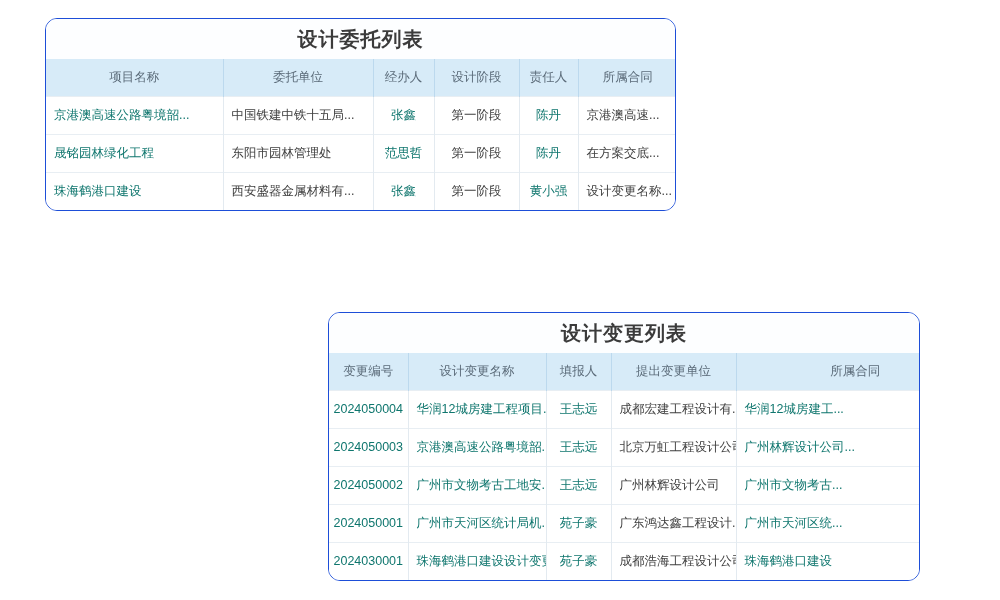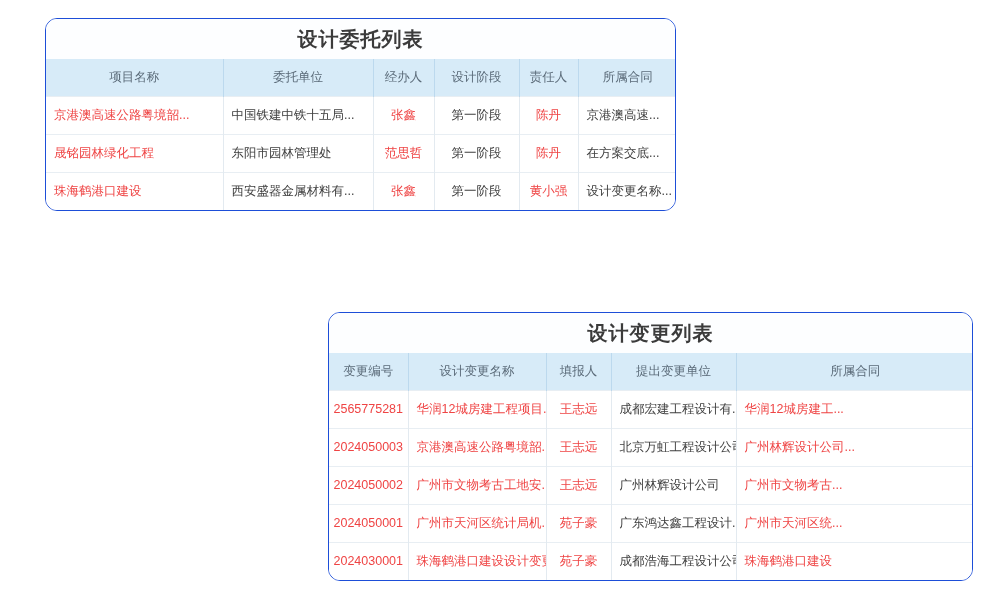--- a/index.html
+++ b/index.html
@@ -1,34 +1,34 @@
 <!DOCTYPE html>
 <html><head>
 <meta charset="utf-8">
 <style>
   *{box-sizing:border-box;margin:0;padding:0}
   html,body{width:1000px;height:600px;background:#ffffff;overflow:hidden;
     font-family:"Liberation Sans",sans-serif;position:relative}
   .panel{position:absolute;background:#ffffff;border:1px solid #1d4ed8;
     border-radius:12px;overflow:hidden}
   .panel-commission{left:45px;top:18px;width:631px}
-  .panel-change{left:328px;top:312px;width:645px}
+  .panel-change{left:328px;top:312px;width:592px}
   .panel-title{height:40px;line-height:40px;text-align:center;font-size:20px;
     font-weight:bold;color:#3b3b3b;background:#fdfeff;letter-spacing:1px}
   table.grid{width:100%;border-collapse:collapse;table-layout:fixed;font-size:12.5px}
   .grid th{background:#d7ebf8;color:#5b6b79;font-weight:normal;height:37px;
     border-left:1px solid #bcd9ee;padding:0 8px;text-align:center;
     white-space:nowrap;overflow:hidden}
   .grid th:first-child{border-left:none}
   .grid td{height:38px;border-top:1px solid #e8eef3;border-left:1px solid #e3eaf0;
     padding:0 8px;white-space:nowrap;overflow:hidden;color:#404040;background:#ffffff}
   .grid td:first-child{border-left:none}
   .grid td.al-left{text-align:left}
   .grid td.al-center{text-align:center;padding:4px 2px}
-  .cell-link{color:#ef4444;text-decoration:none;cursor:pointer}
+  .cell-link{color:#0f766e;text-decoration:none;cursor:pointer}
 </style>
 </head>
 <body>
 
 <div class="page">
 
   <section class="panel panel-commission">
     <div class="panel-title">设计委托列表</div>
     <table class="grid">
         <colgroup>
@@ -92,21 +92,21 @@
           <tr>
             <th>变更编号</th>
             <th>设计变更名称</th>
             <th>填报人</th>
             <th>提出变更单位</th>
             <th>所属合同</th>
           </tr>
         </thead>
         <tbody>
           <tr>
-            <td class="al-center"><a class="cell-link">2565775281</a></td>
+            <td class="al-center"><a class="cell-link">2024050004</a></td>
             <td class="al-left"><a class="cell-link">华润12城房建工程项目...</a></td>
             <td class="al-center"><a class="cell-link">王志远</a></td>
             <td class="al-left"><span class="cell-text">成都宏建工程设计有...</span></td>
             <td class="al-left"><a class="cell-link">华润12城房建工...</a></td>
           </tr>
           <tr>
             <td class="al-center"><a class="cell-link">2024050003</a></td>
             <td class="al-left"><a class="cell-link">京港澳高速公路粤境韶...</a></td>
             <td class="al-center"><a class="cell-link">王志远</a></td>
             <td class="al-left"><span class="cell-text">北京万虹工程设计公司</span></td>

